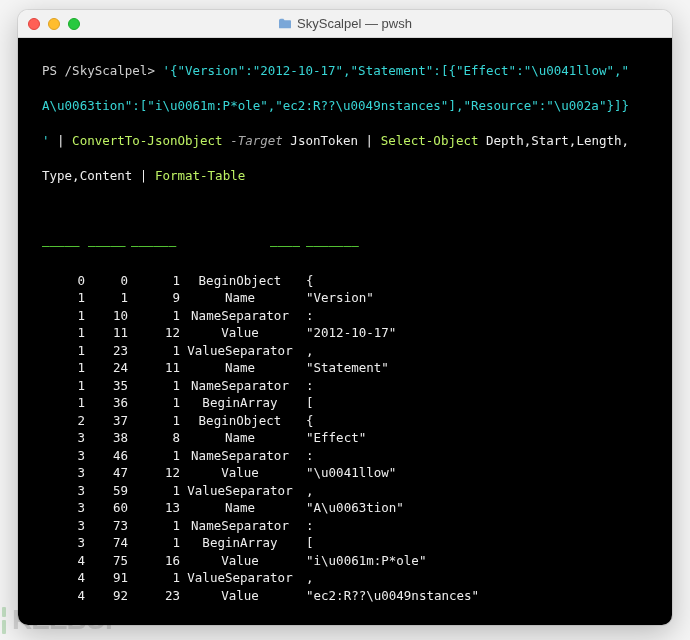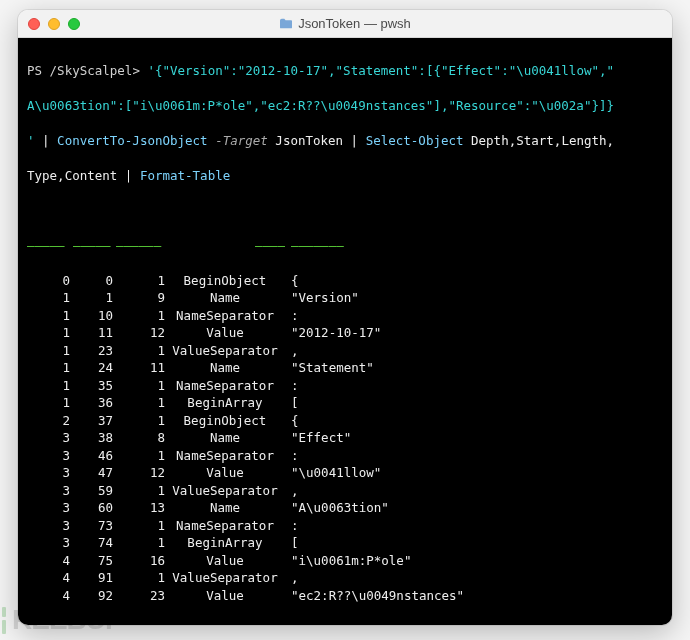--- a/index.html
+++ b/index.html
@@ -65,26 +65,26 @@
       width: 14px;
       height: 12px;
       display: inline-block;
     }
     .terminal {
       flex: 1;
       background: #000;
       color: #fff;
       font-size: 12.5px;
       line-height: 17.5px;
-      padding: 6px 10px 8px 9px;
+      padding: 6px 10px 8px 24px;
       white-space: pre;
       overflow: hidden;
     }
     .c-prompt { color: #d0d0d0; }
-    .c-yellow { color: #7dd3fc; }
+    .c-yellow { color: #bef264; }
     .c-cyan { color: #38d6d6; }
     .c-green { color: #5fdb3b; }
     .c-white { color: #eeeeee; }
     .c-gray { color: #aaaaaa; font-style: italic; }
     .row { display: block; }
     .col-depth { display:inline-block; width: 43px; text-align: right; }
     .col-start { display:inline-block; width: 43px; text-align: right; }
     .col-length { display:inline-block; width: 52px; text-align: right; }
     .col-type  { display:inline-block; width: 120px; text-align: center; }
     .col-content { display:inline-block; padding-left: 6px; text-align: left; }
@@ -138,21 +138,21 @@
   <div class="titlebar">
     <div class="traffic-lights">
       <div class="tl tl-close"></div>
       <div class="tl tl-min"></div>
       <div class="tl tl-max"></div>
     </div>
     <div class="title-center">
       <svg class="folder-icon" viewBox="0 0 16 14">
           <path fill="#7aa7d8" d="M1 3 Q1 1 3 1 L6 1 L7.5 2.5 L14 2.5 Q15 2.5 15 3.5 L15 11 Q15 12 14 12 L2 12 Q1 12 1 11 Z"></path>
         </svg>
-      <span>JsonToken — pwsh</span>
+      <span>SkyScalpel — pwsh</span>
     </div>
   </div>
 
   <div class="terminal">
 <span class="row"><span class="c-prompt">PS </span><span class="c-prompt">/SkyScalpel</span><span class="c-prompt">&gt; </span><span class="c-cyan">'{"Version":"2012-10-17","Statement":[{"Effect":"\u0041llow","</span></span>
 <span class="row"><span class="c-cyan">A\u0063tion":["i\u0061m:P*ole","ec2:R??\u0049nstances"],"Resource":"\u002a"}]}</span></span>
 <span class="row"><span class="c-cyan">'</span><span class="c-white"> | </span><span class="c-yellow">ConvertTo-JsonObject</span><span class="c-gray"> -Target </span><span class="c-white">JsonToken</span><span class="c-white"> | </span><span class="c-yellow">Select-Object</span><span class="c-white"> Depth</span><span class="c-white">,</span><span class="c-white">Start</span><span class="c-white">,</span><span class="c-white">Length</span><span class="c-white">,</span></span>
 <span class="row"><span class="c-white">Type</span><span class="c-white">,</span><span class="c-white">Content</span><span class="c-white"> | </span><span class="c-yellow">Format-Table</span></span>
 <span class="row"> </span>
 <span class="row c-green"><span class="ul-depth">—————</span><span class="ul-start">—————</span><span class="ul-length">——————</span><span class="ul-type">————</span><span class="ul-content">———————</span></span>

